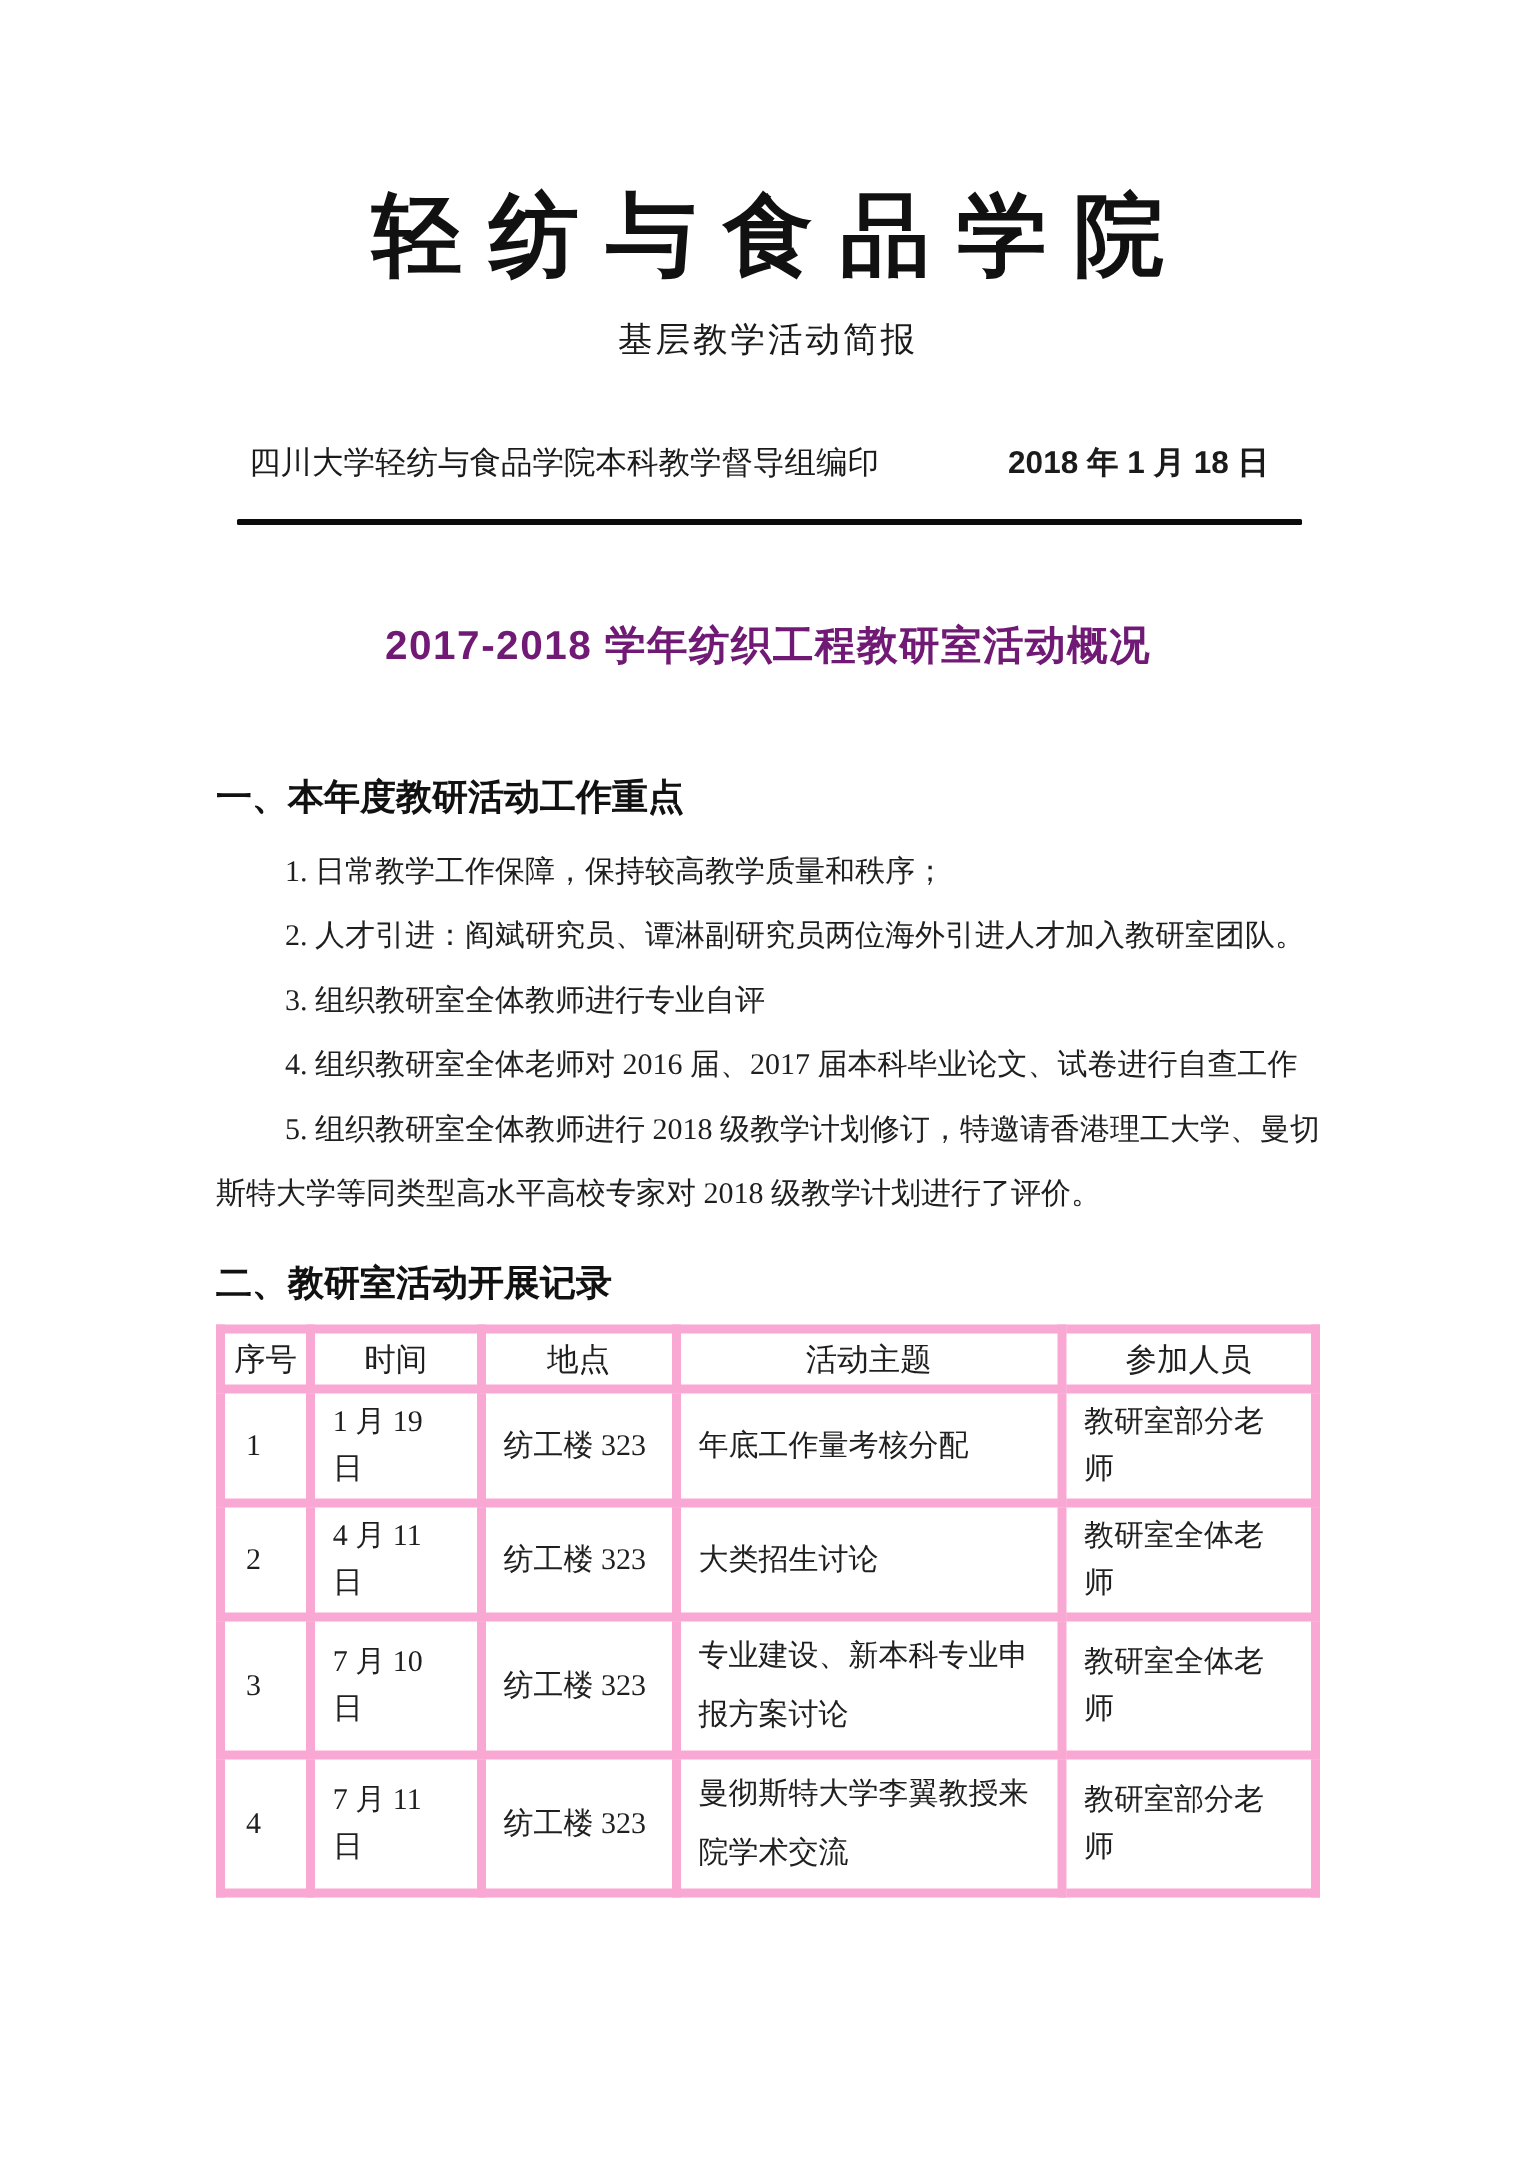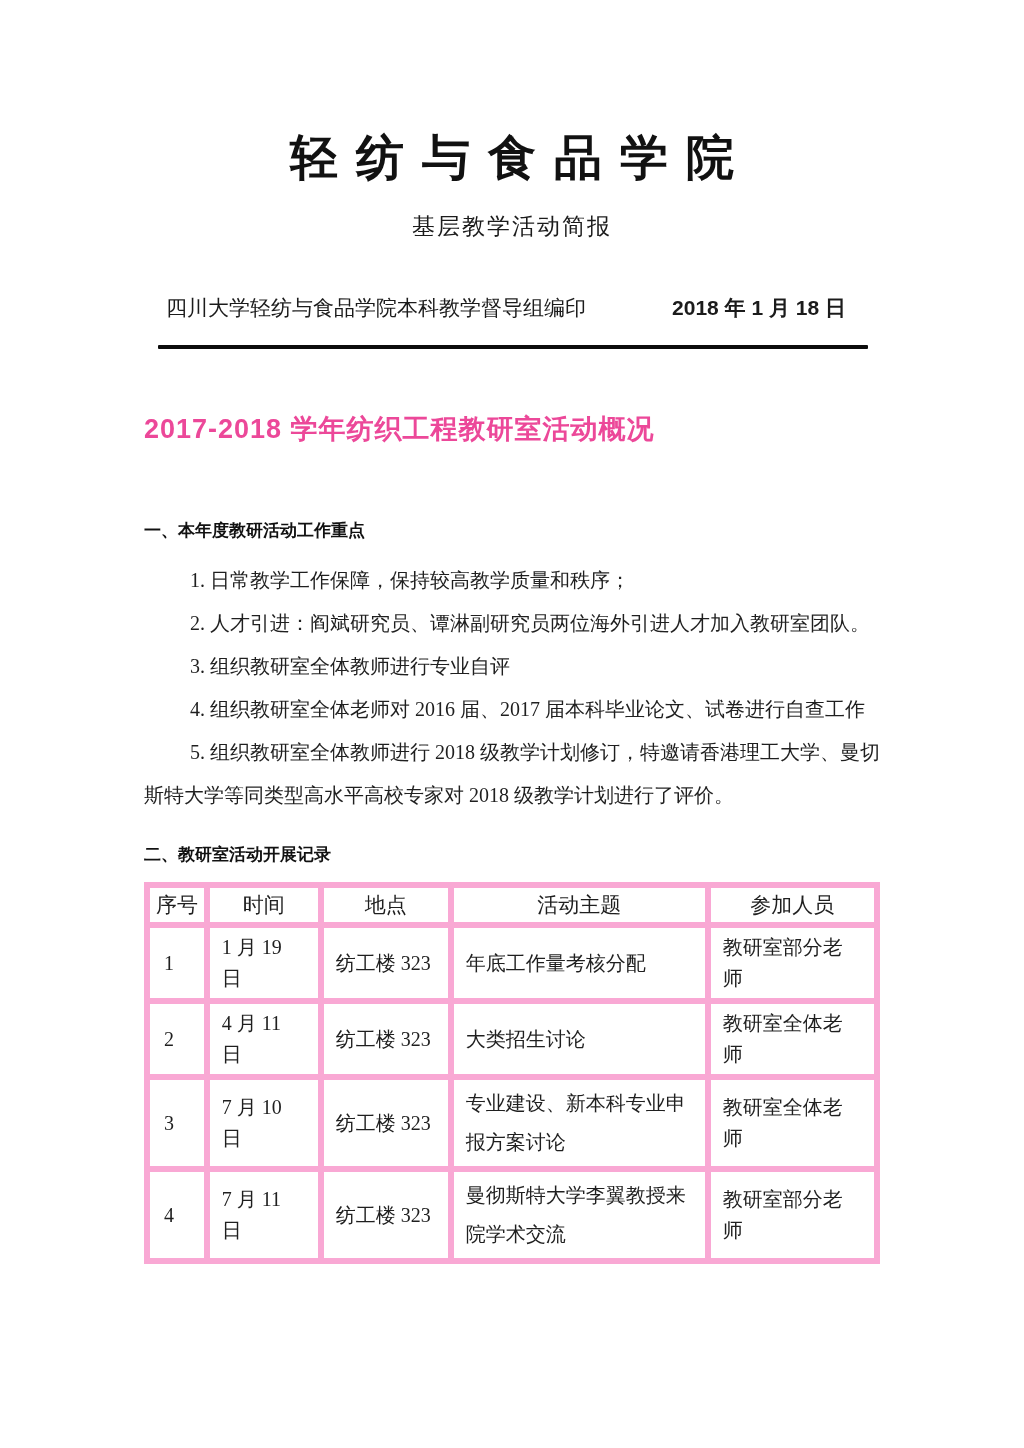--- a/index.html
+++ b/index.html
@@ -15,21 +15,21 @@
     color: #1b1b1b;
     overflow: hidden;
   }
 
   
   .masthead { text-align: center; }
   .college-title {
     margin: 0;
     font-family: "DejaVu Serif", "Liberation Serif", serif;
     font-weight: 900;
-    font-size: 48px;
+    font-size: 60px;
     line-height: 50px;
     letter-spacing: 18px;
     text-indent: 18px; 
     color: #111;
   }
   .bulletin-subtitle {
     margin-top: 32px;
     font-size: 23px;
     line-height: 26px;
     letter-spacing: 2px;
@@ -54,34 +54,35 @@
   .rule {
     margin: 25px 12px 0 14px;
     height: 4px;
     background: #0c0c0c;
     border-radius: 1px;
   }
 
   
   .report-title {
     margin: 64px 0 0 0;
+    text-align: center;
     font-family: "Liberation Sans", "DejaVu Sans", sans-serif;
     font-weight: 700;
     font-size: 27px;
     line-height: 32px;
     letter-spacing: 1px;
-    color: #ec4899;
+    color: #701a75;
   }
 
   
   .section-heading {
     margin: 72px 0 0 0;
     font-family: "Liberation Sans", "DejaVu Sans", sans-serif;
     font-weight: 700;
-    font-size: 17px;
+    font-size: 24px;
     line-height: 28px;
     color: #111;
   }
   .section-heading.second { margin-top: 24px; }
 
   .work-items { margin-top: 14px; }
   .work-item {
     margin: 0;
     font-size: 20px;
     line-height: 43px;

